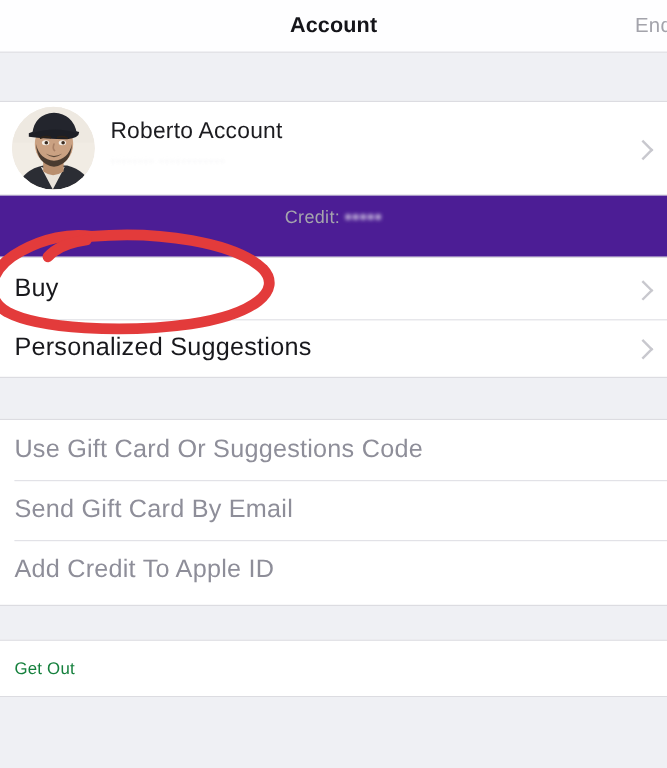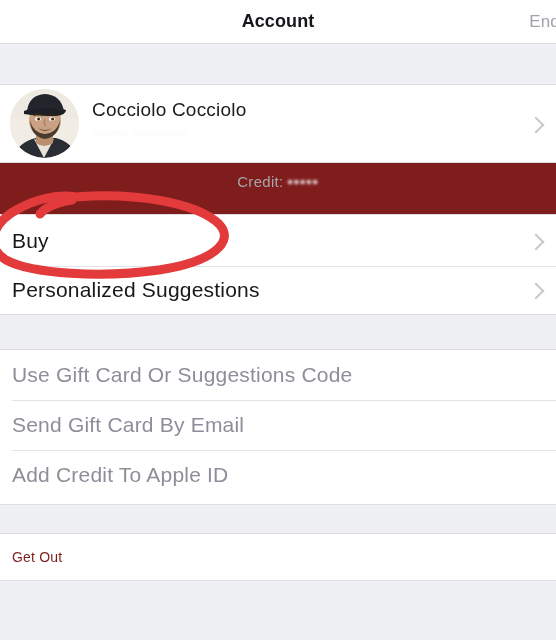--- a/index.html
+++ b/index.html
@@ -124,21 +124,21 @@
     opacity: 0.55;
   }
 
   
   .section-credit {
     position: absolute;
     left: 0;
     top: 163px;
     width: 556px;
     height: 51px;
-    background: #7f1d1d;
+    background: #4c1d95;
   }
   .credit-line {
     position: absolute;
     left: 0; right: 0;
     top: 10px;
     text-align: center;
     font-size: 15px;
     color: #a5a5ad;
     letter-spacing: 0.3px;
     white-space: nowrap;
@@ -206,21 +206,21 @@
 
   
   .row-signout {
     height: 46px;
     padding-left: 12px;
     display: flex;
     align-items: center;
   }
   .row-signout .row-label {
     font-size: 14px;
-    color: #7f1d1d;
+    color: #15803d;
     letter-spacing: 0.2px;
   }
 
   
   .annotation {
     position: absolute;
     left: -16px;
     top: 188px;
     width: 260px;
     height: 92px;
@@ -276,21 +276,21 @@
 
             <path d="M24 26 q4 -2 8 -0.5" stroke="#2e2319" stroke-width="1.6" fill="none" stroke-linecap="round"></path>
             <path d="M38 25.5 q4 -1.5 8 0.5" stroke="#2e2319" stroke-width="1.6" fill="none" stroke-linecap="round"></path>
 
             <path d="M35 31 q-1.5 4 0.5 5.5" stroke="#a98066" stroke-width="1.4" fill="none" stroke-linecap="round"></path>
           </g>
         </svg>
       </div>
 
       <div class="profile-text">
-        <div class="profile-name">Cocciolo Cocciolo</div>
+        <div class="profile-name">Roberto Account</div>
         <div class="profile-email">•••••••• ••••••••••••</div>
       </div>
 
       <div class="chevron-profile"></div>
     </div>
   </div>
 
   <div class="section-credit">
     <div class="credit-line">
       <span>Credit:</span><span class="credit-value">•••••</span>

